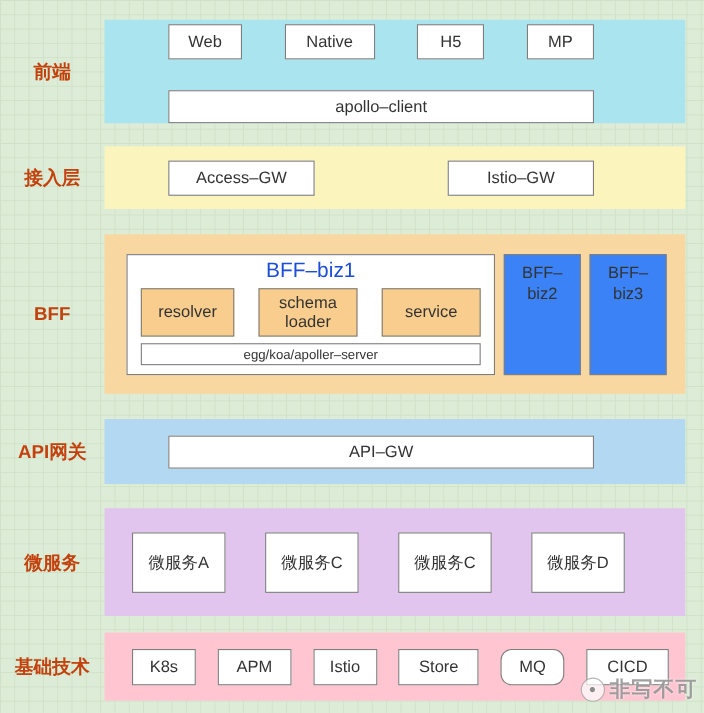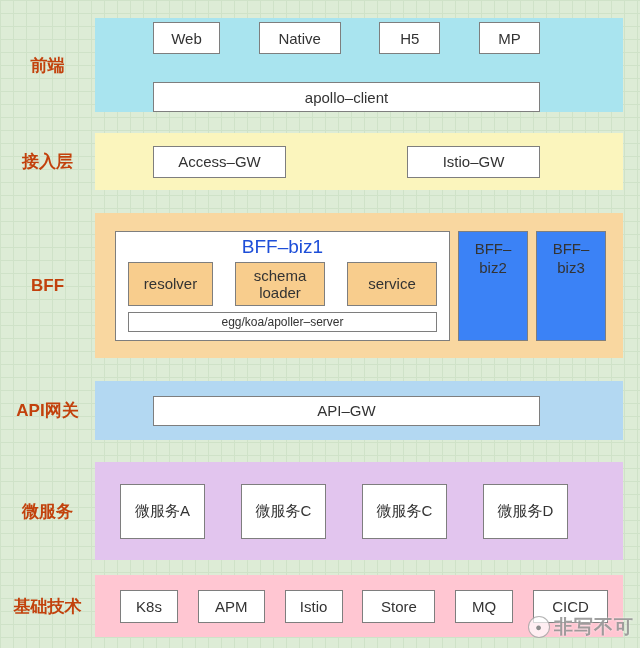--- a/index.html
+++ b/index.html
@@ -80,21 +80,21 @@
   
   .band-micro{background:#e2c5ee;display:flex;align-items:center;}
   .micro-wrap{width:448px;margin-left:25px;display:flex;justify-content:space-between;}
   .b-ms{width:85px;height:55px;}
 
   
   .band-infra{background:#ffc6d2;display:flex;align-items:center;}
   .infra-wrap{width:488px;margin-left:25px;display:flex;justify-content:space-between;}
   .b-if{height:33px;}
   .b-k8s{width:58px;} .b-istio{width:58px;} .b-apm{width:67px;}
-  .b-store{width:73px;} .b-mq{width:58px;} .b-cicd{width:75px;}
+  .b-store{width:73px;} .b-mq{width:58px;border-radius:10px;} .b-cicd{width:75px;}
 
   
   .watermark{
     position:absolute;right:6px;bottom:8px;
     display:flex;align-items:center;gap:4px;
     color:rgba(128,128,128,0.75);font-size:19px;font-weight:700;letter-spacing:1px;
     text-shadow:0 0 2px rgba(255,255,255,0.9);
   }
   .wm-logo{
     width:22px;height:22px;border-radius:50%;

